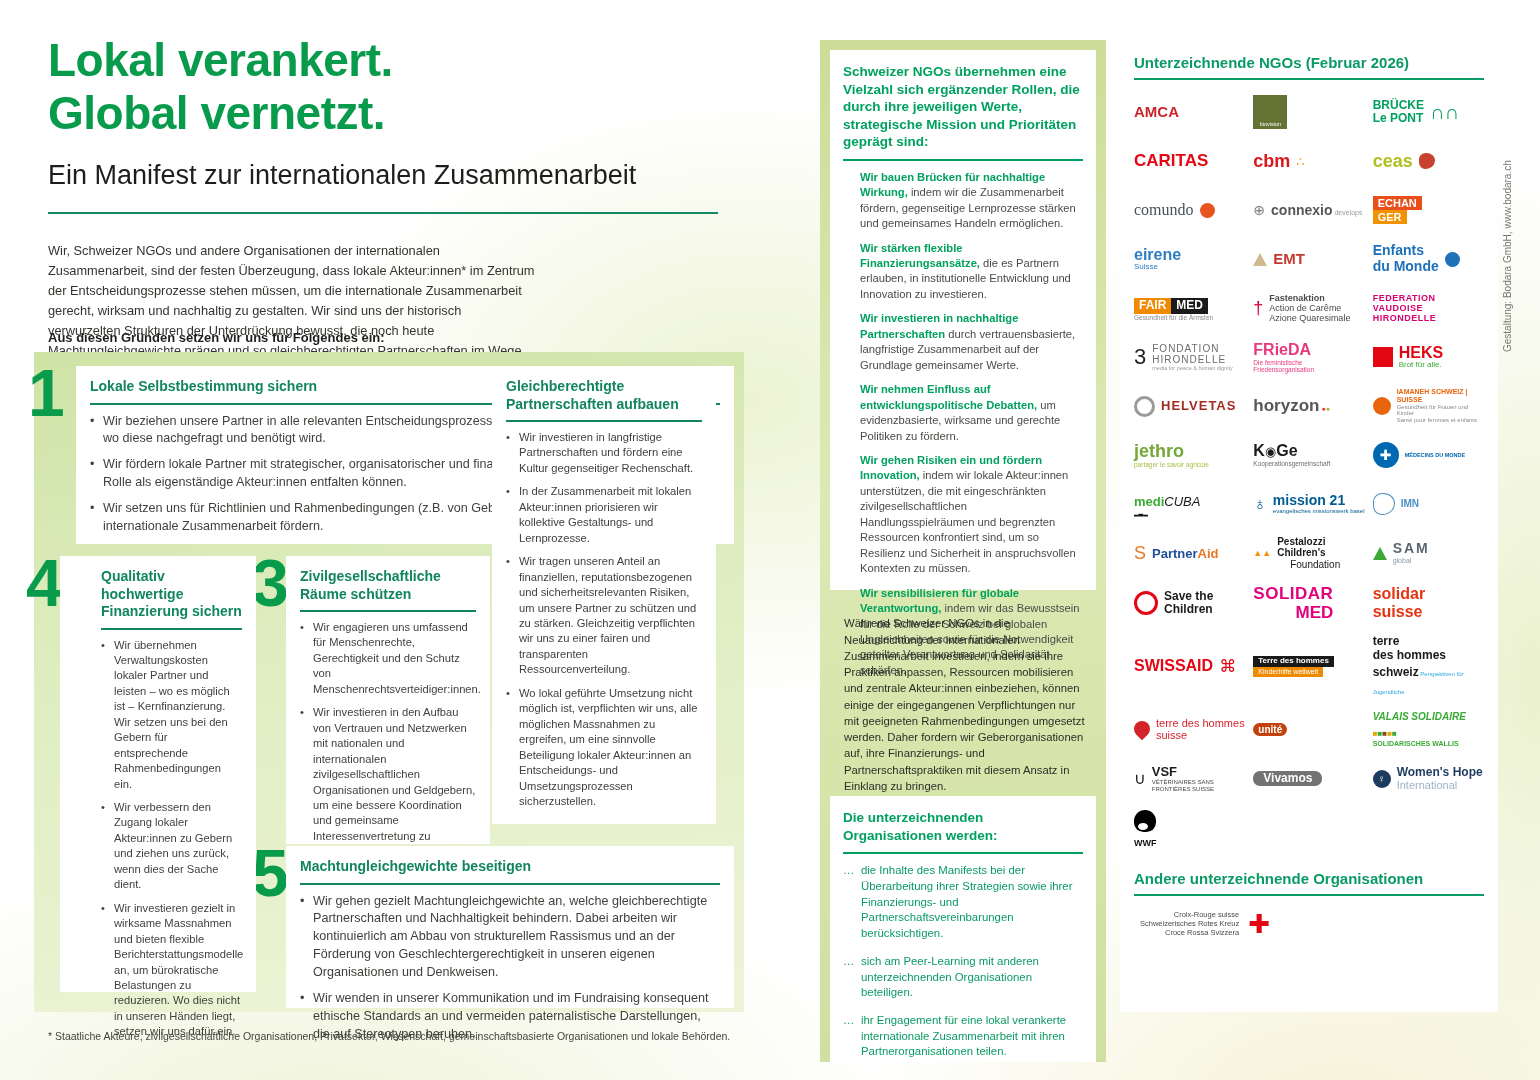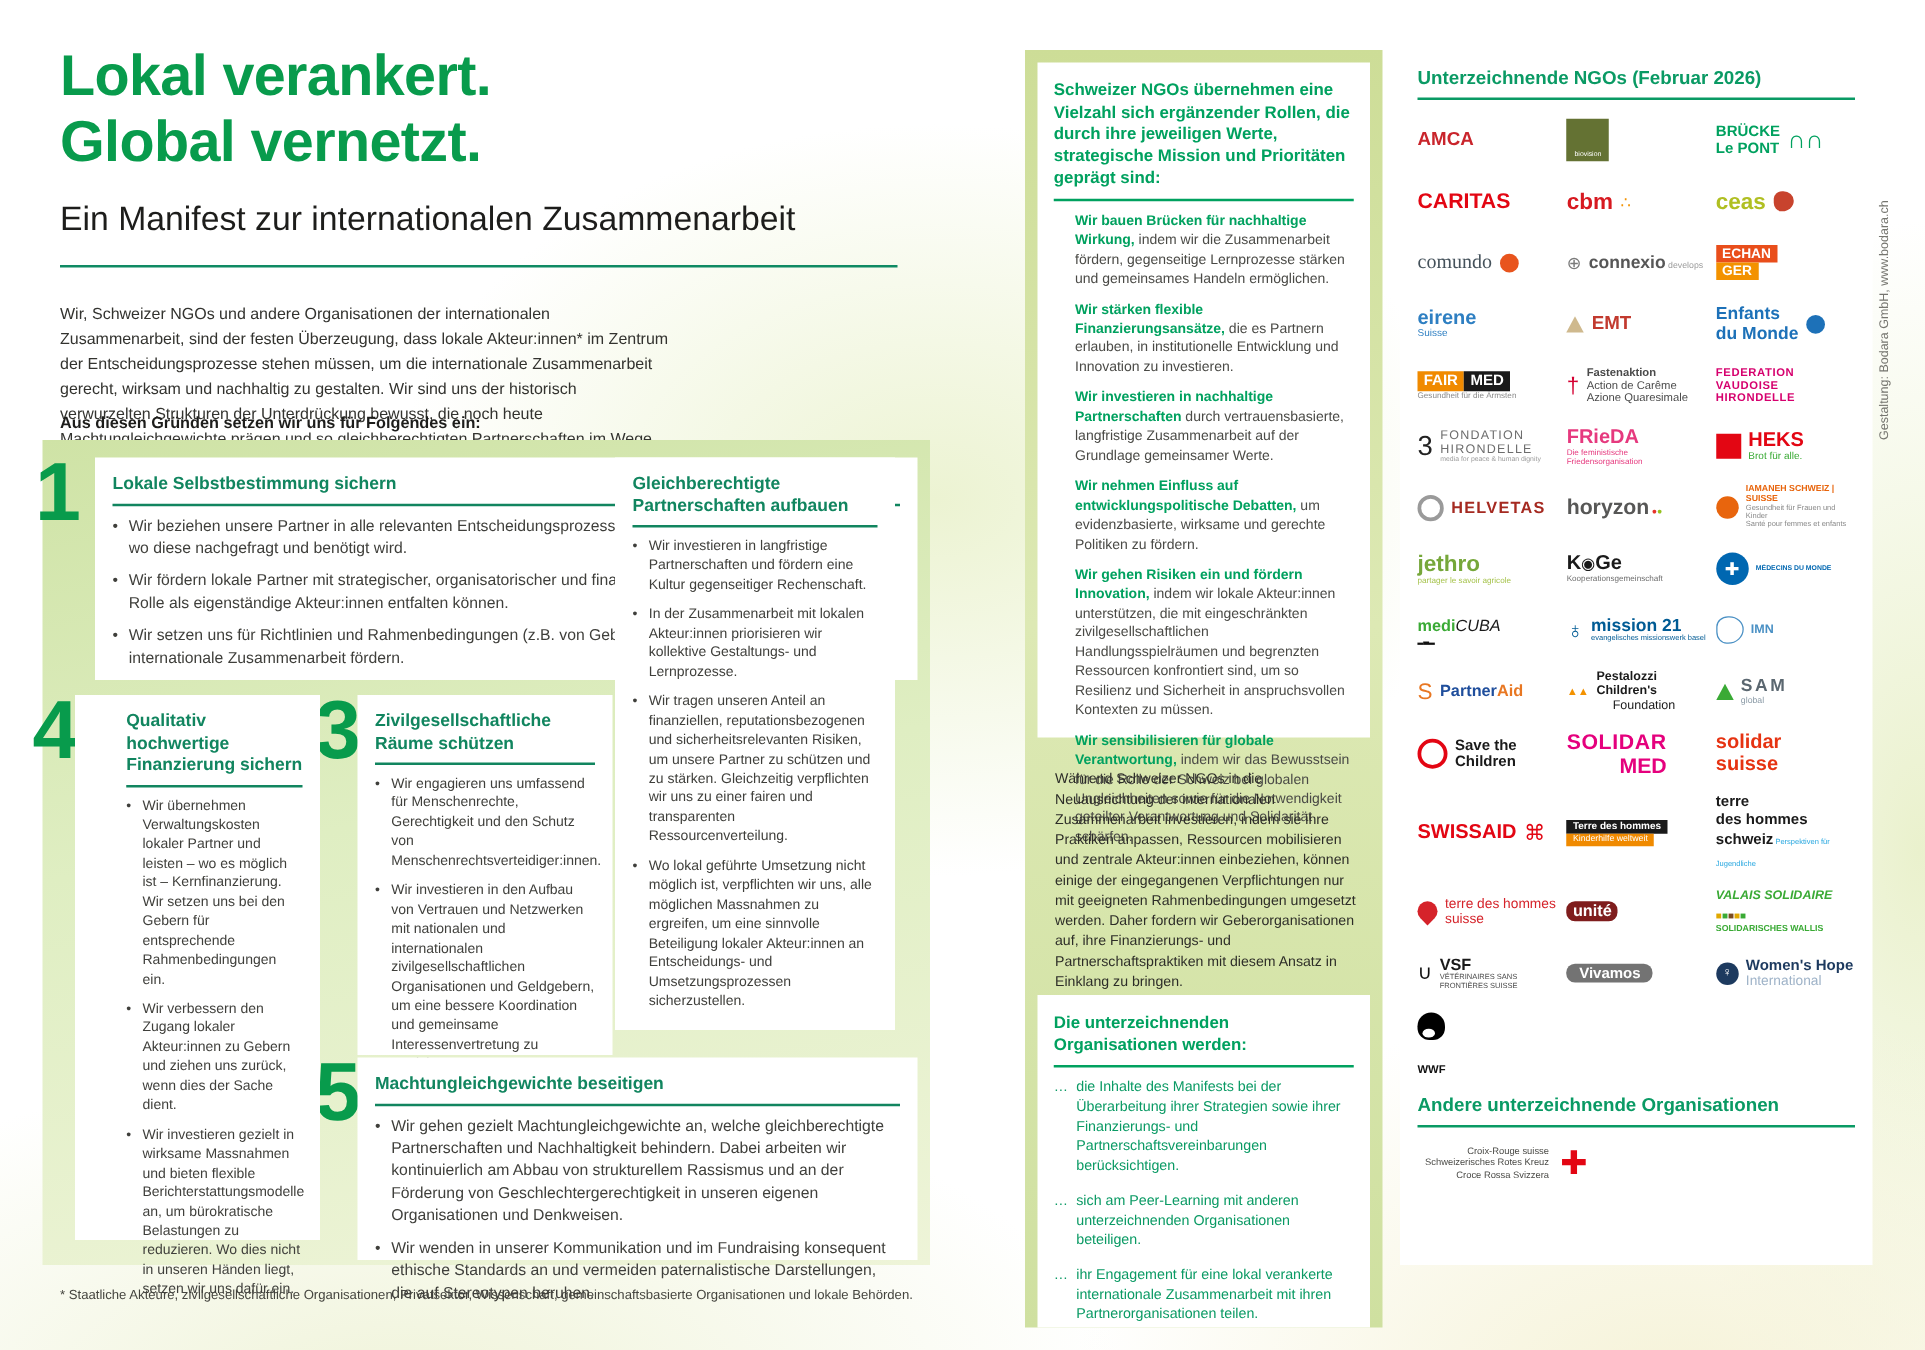--- a/index.html
+++ b/index.html
@@ -48,21 +48,21 @@
   .donor{position:absolute;left:844px;top:604px;width:244px;font-size:11.3px;line-height:1.44;color:#2d2d28;}
   .sig-item{display:flex;gap:6px;margin-bottom:12px;font-size:11.4px;line-height:1.38;color:#0a9a64;}
   .sig-dots{flex:0 0 12px;}
   
   .right-panel{position:absolute;left:1120px;top:40px;width:378px;height:972px;background:#ffffff;
     box-sizing:border-box;padding:14px 14px 0 14px;}
   .rp-heading{margin:0 0 14px 0;font-size:15px;font-weight:700;color:#0a9a64;
     border-bottom:2px solid #0a9a64;padding-bottom:7px;}
   .logo-grid{display:grid;grid-template-columns:repeat(3,1fr);column-gap:8px;row-gap:13px;}
   .logo-cell{display:flex;align-items:center;gap:6px;min-height:36px;}
-  .logo-cell.stack{flex-direction:column;align-items:flex-start;gap:18px;min-height:44px;}
+  .logo-cell.stack{flex-direction:column;align-items:flex-start;gap:6px;min-height:44px;}
   .lg-text{display:flex;flex-direction:column;}
   .lg-line{line-height:1.12;}
   .lg-icon{position:relative;flex:0 0 auto;display:flex;align-items:center;justify-content:center;line-height:1;}
   .lg-icon-label{position:absolute;bottom:2px;left:0;right:0;text-align:center;font-size:5.5px;color:#fff;}
   .shape-circle{border-radius:50%;}
   .shape-ring{border-radius:50%;background:transparent !important;}
   .shape-blob{border-radius:45% 55% 60% 40% / 40% 50% 55% 45%;}
   .shape-africa{border:1.5px solid currentColor;background:transparent !important;
     border-radius:45% 55% 60% 40% / 40% 50% 55% 45%;}
   .shape-drop{border-radius:50% 50% 50% 0;transform:rotate(-45deg);}
@@ -413,21 +413,21 @@
         </div>
         <div class="logo-cell">
           <span class="lg-icon shape-drop" style="width: 16px; height: 16px; background: rgb(213, 35, 42);"></span>
           <div class="lg-text">
             <div class="lg-line" style="color: rgb(213, 35, 42); font-size: 11px;">terre des hommes</div>
             <div class="lg-line" style="color: rgb(213, 35, 42); font-size: 11px;">suisse</div>
           </div>
         </div>
         <div class="logo-cell">
           <div class="lg-text">
-            <div class="lg-line" style="color: rgb(255, 255, 255); font-size: 13px; font-weight: 700; background: #7f1d1d; display: inline-block; padding: 1px 5px; align-self: flex-start; border-radius: 7px;">unité</div>
+            <div class="lg-line" style="color: rgb(255, 255, 255); font-size: 10px; font-weight: 700; background: #c2410c; display: inline-block; padding: 1px 5px; align-self: flex-start; border-radius: 7px;">unité</div>
           </div>
         </div>
         <div class="logo-cell">
           <div class="lg-text">
             <div class="lg-line" style="color: rgb(58, 170, 53); font-size: 10px; font-weight: 700; font-style: italic;">VALAIS SOLIDAIRE</div>
             <div class="lg-line"><span style="color: rgb(224, 168, 0); font-size: 8px;">■</span><span style="color: rgb(58, 170, 53); font-size: 8px;">■</span><span style="color: rgb(122, 75, 33); font-size: 8px;">■</span><span style="color: rgb(224, 168, 0); font-size: 8px;">■</span><span style="color: rgb(58, 170, 53); font-size: 8px;">■</span></div>
             <div class="lg-line" style="color: rgb(58, 170, 53); font-size: 7px; font-weight: 700;">SOLIDARISCHES WALLIS</div>
           </div>
         </div>
         <div class="logo-cell">

